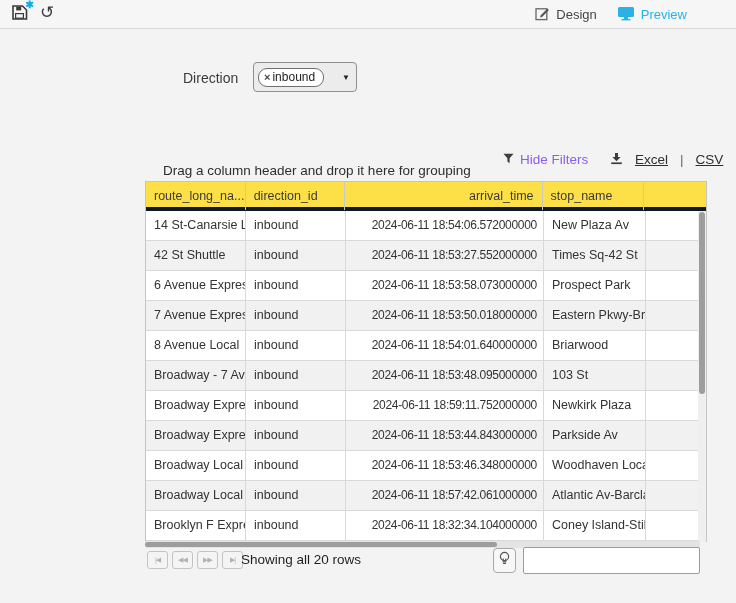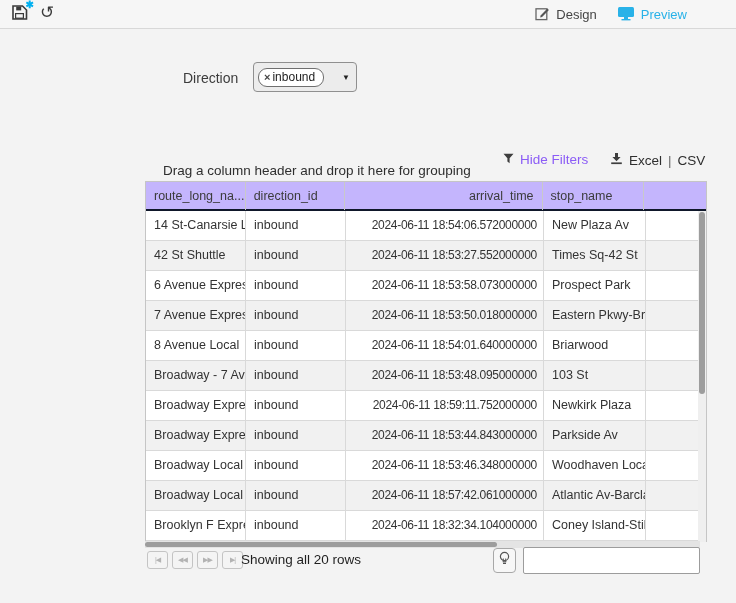--- a/index.html
+++ b/index.html
@@ -27,29 +27,29 @@
     display:flex; align-items:center; padding:0 6px 0 4px; cursor:pointer; }
   .tag { background:#fff; border:1px solid #6f6f6f; border-radius:9px;
     font-size:12px; color:#222; padding:1px 8px 2px 5px; display:flex; align-items:center; gap:2px; white-space:nowrap; }
   .tag-x { font-size:11px; font-weight:bold; color:#444; cursor:pointer; }
   .combo-arrow { margin-left:auto; font-size:8px; color:#222; }
 
   
   .group-hint { position:absolute; left:163px; top:163px; font-size:13.5px; color:#2e2e2e; }
   .hide-filters { position:absolute; left:503px; top:152px; display:flex; align-items:center; gap:6px;
     font-size:13.5px; color:#8b5cf6; cursor:pointer; }
-  .exports { position:absolute; left:610px; top:152px; display:flex; align-items:flex-end; gap:6px;
-    font-size:13.5px; color:#2e2e2e; }
+  .exports { position:absolute; left:610px; top:152px; display:flex; align-items:flex-start; gap:12px;
+    font-size:13.5px; color:#2e2e2e;text-decoration:underline; }
   .exports a { color:#2e2e2e; text-decoration:none; cursor:pointer; }
   .export-sep { color:#666; }
 
   
   .grid { position:absolute; left:145px; top:181px; width:562px; height:361px;
     background:#fff; border:1px solid #c5c5c5; }
-  .g-header { display:flex; height:29px; background:#c4b5fd; border-bottom:2px solid #0f172a;justify-content:center; }
+  .g-header { display:flex; height:29px; background:#fde047; border-bottom:4px solid #0f172a;justify-content:center; }
   .g-hcell { height:28px; line-height:28px; padding:0 8px; font-size:12.5px; color:#3b3b3b;
     border-right:1px solid #c9c9c9; overflow:hidden; white-space:nowrap; cursor:pointer; }
   .g-hcell:last-child { border-right:none; }
   .g-body { position:relative; width:553px; }
   .g-row { display:flex; height:30px; border-bottom:1px solid #d9d9d9; background:#fff; }
   .g-row.alt { background:#f1f1f1; }
   .g-cell { height:29px; line-height:29px; padding:0 8px; font-size:12.5px; color:#333;
     border-right:1px solid #d9d9d9; overflow:hidden; white-space:nowrap; }
   .c0 { width:100px; } .c1 { width:100px; }
   .c2 { width:198px; text-align:right; }

